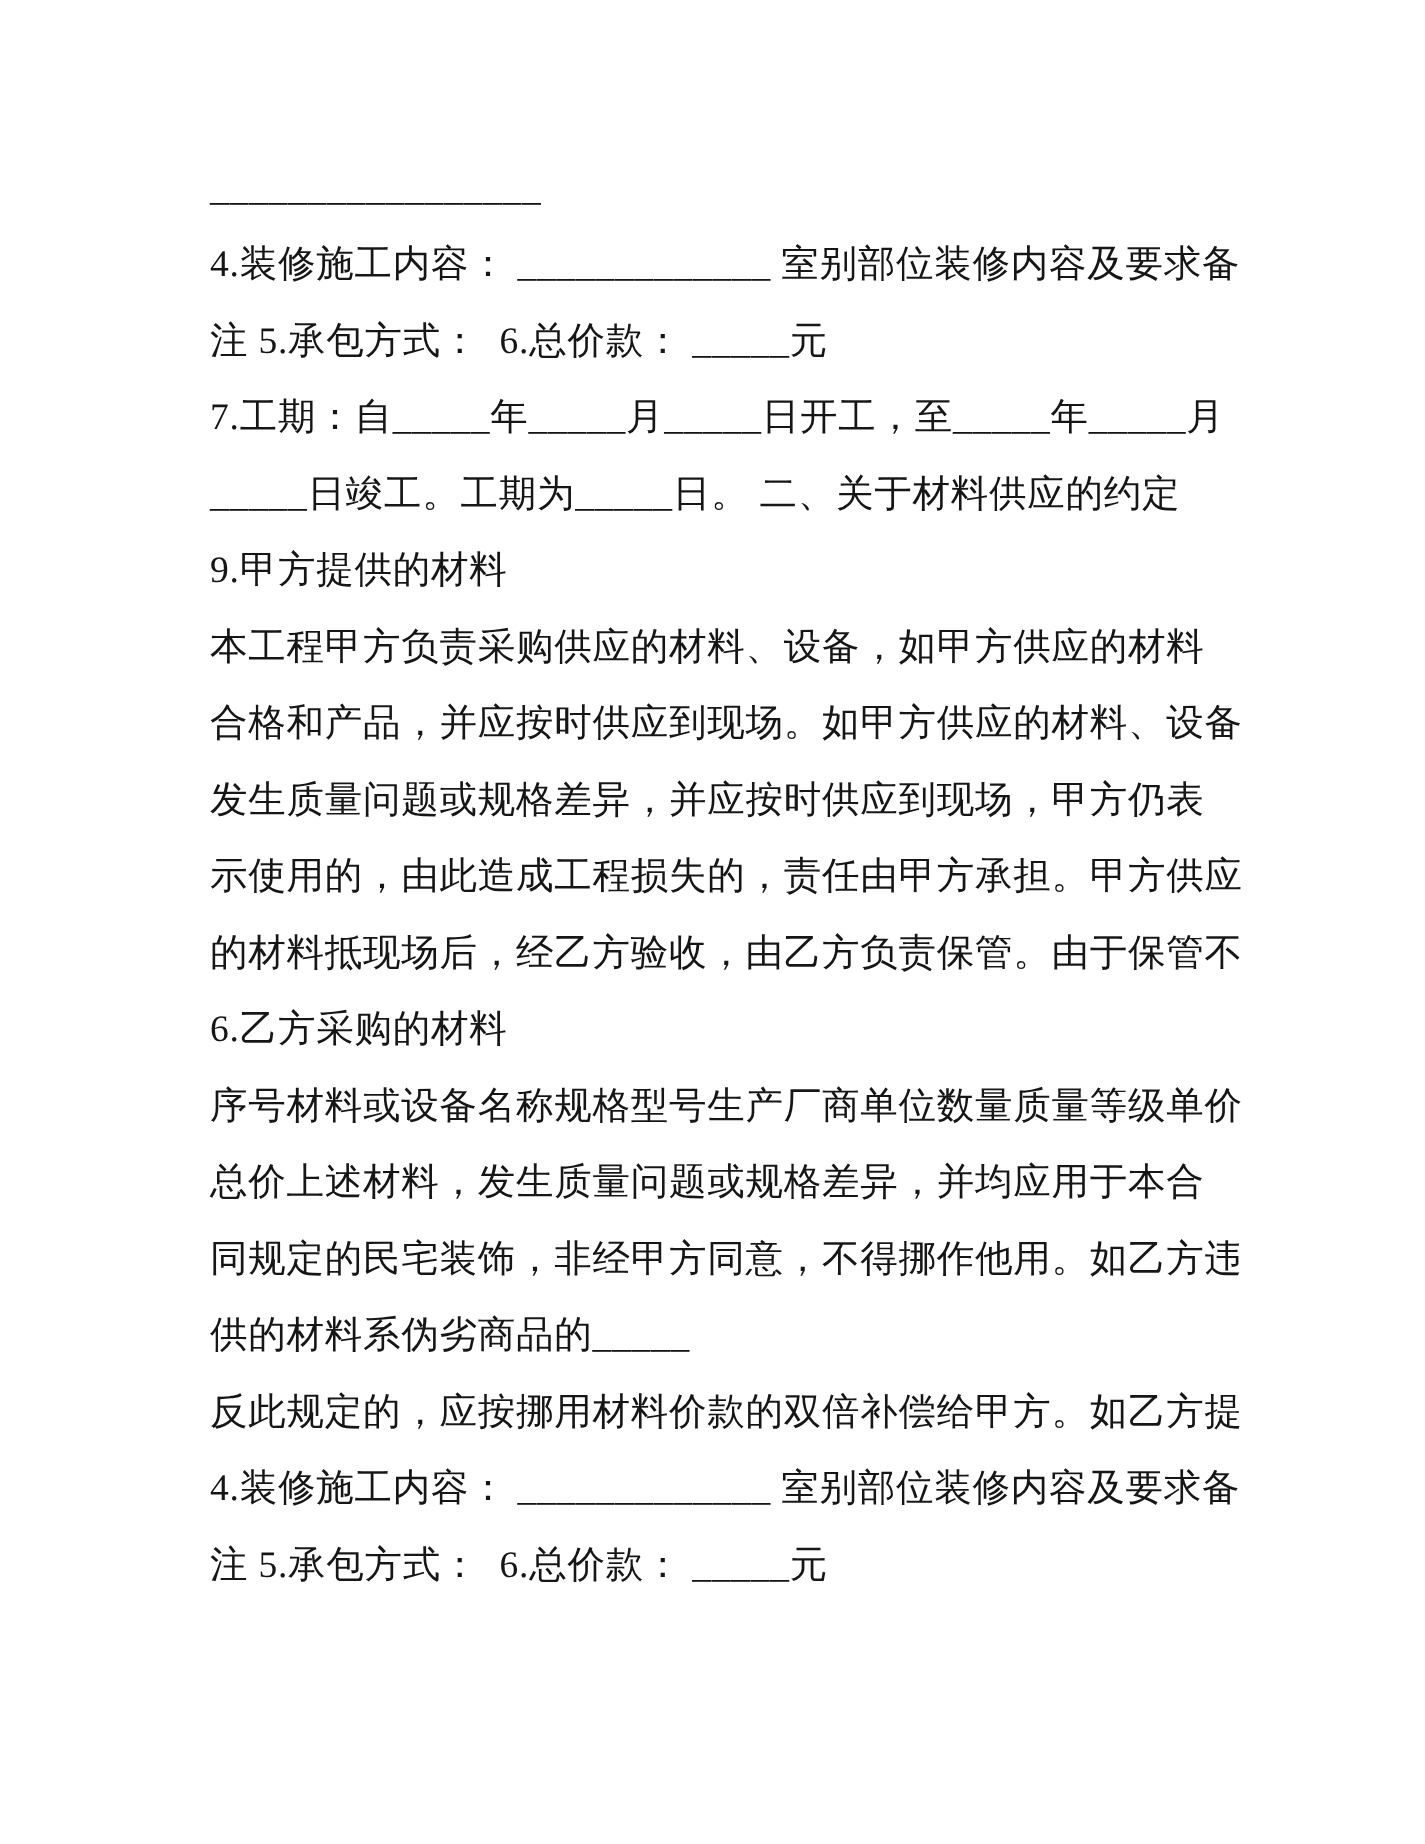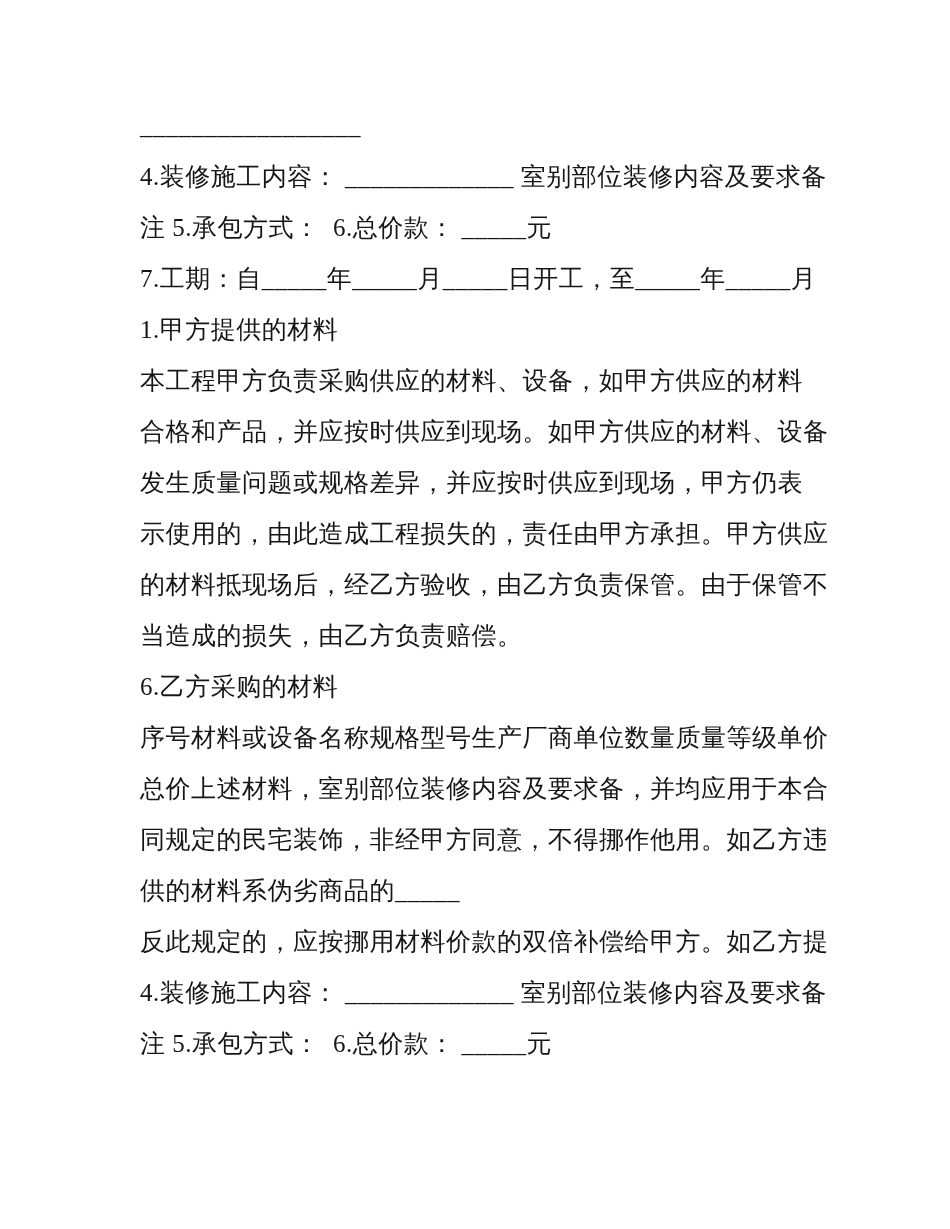--- a/index.html
+++ b/index.html
@@ -31,28 +31,28 @@
   }
 </style>
 </head>
 <body>
 
 <div class="page">
   <p class="doc-line">_________________</p>
   <p class="doc-line">4.装修施工内容： _____________ 室别部位装修内容及要求备</p>
   <p class="doc-line">注 5.承包方式：  6.总价款： _____元</p>
   <p class="doc-line">7.工期：自_____年_____月_____日开工，至_____年_____月</p>
-  <p class="doc-line">1.甲方提供的材料</p>
+  <p class="doc-line">_____日竣工。工期为_____日。 二、关于材料供应的约定</p>
+  <p class="doc-line">9.甲方提供的材料</p>
   <p class="doc-line">本工程甲方负责采购供应的材料、设备，如甲方供应的材料</p>
   <p class="doc-line">合格和产品，并应按时供应到现场。如甲方供应的材料、设备</p>
   <p class="doc-line">发生质量问题或规格差异，并应按时供应到现场，甲方仍表</p>
   <p class="doc-line">示使用的，由此造成工程损失的，责任由甲方承担。甲方供应</p>
   <p class="doc-line">的材料抵现场后，经乙方验收，由乙方负责保管。由于保管不</p>
-  <p class="doc-line">当造成的损失，由乙方负责赔偿。</p>
   <p class="doc-line">6.乙方采购的材料</p>
   <p class="doc-line">序号材料或设备名称规格型号生产厂商单位数量质量等级单价</p>
-  <p class="doc-line">总价上述材料，室别部位装修内容及要求备，并均应用于本合</p>
+  <p class="doc-line">总价上述材料，发生质量问题或规格差异，并均应用于本合</p>
   <p class="doc-line">同规定的民宅装饰，非经甲方同意，不得挪作他用。如乙方违</p>
   <p class="doc-line">供的材料系伪劣商品的_____</p>
   <p class="doc-line">反此规定的，应按挪用材料价款的双倍补偿给甲方。如乙方提</p>
   <p class="doc-line">4.装修施工内容： _____________ 室别部位装修内容及要求备</p>
   <p class="doc-line">注 5.承包方式：  6.总价款： _____元</p>
 </div>
 
 </body></html>

